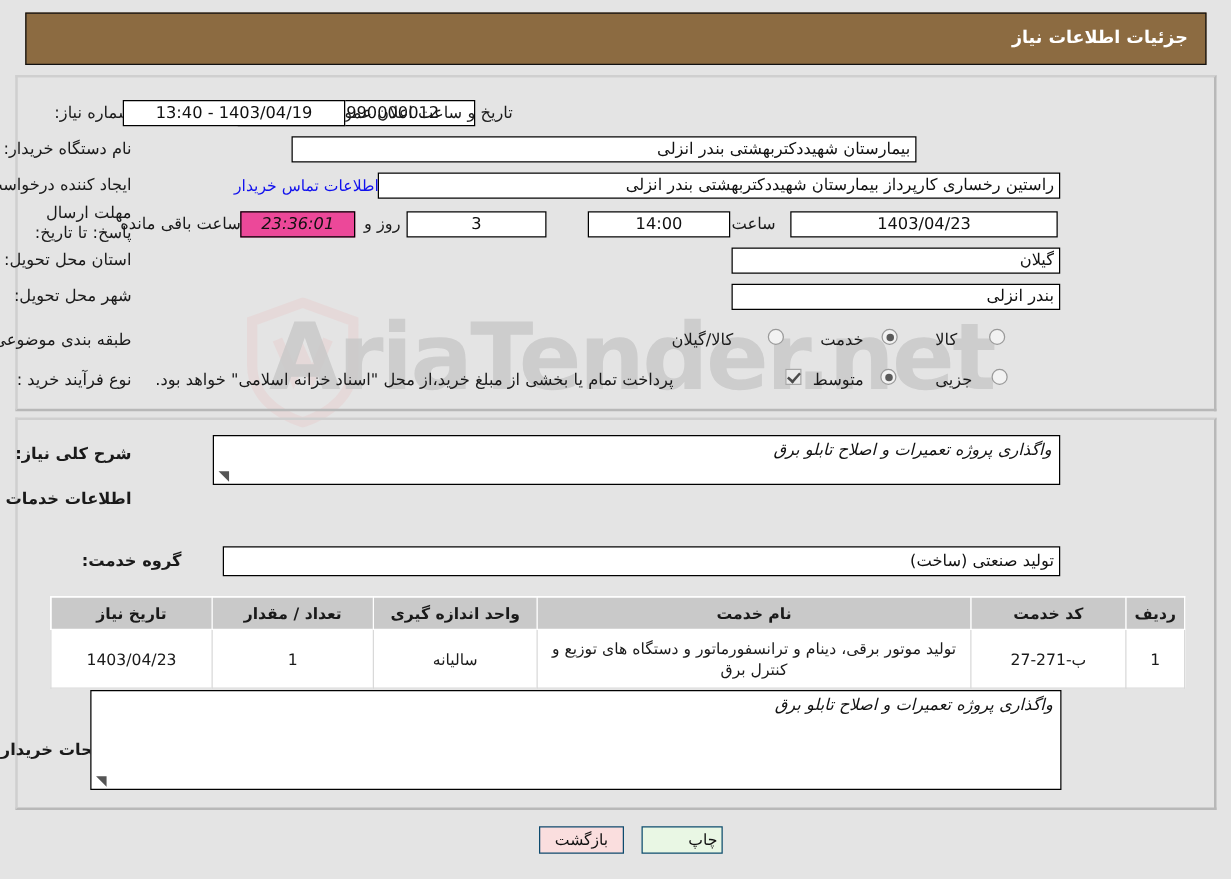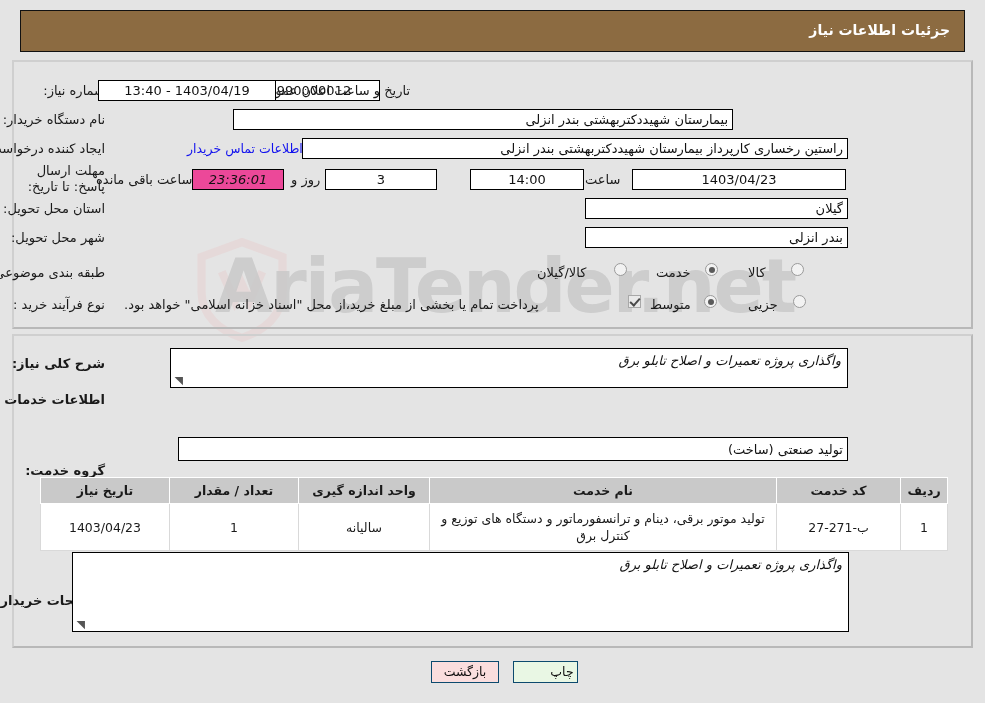--- a/index.html
+++ b/index.html
@@ -304,21 +304,21 @@
   <div class="panel" id="panel-mid"></div>
 
   <div class="lbl bold" style="right:880px; top:356px;padding-left:16px;">شرح کلی نیاز:</div>
   <div class="ta" style="left:170px; top:348px; width:678px; height:40px;">
     <span>واگذاری پروژه تعمیرات و اصلاح تابلو برق</span>
     <span class="grip">◥</span>
   </div>
 
   <div class="lbl bold" style="right:880px; top:392px;">اطلاعات خدمات مورد نیاز</div>
 
-  <div class="lbl bold" style="right:880px; top:442px;margin-top:21px;">گروه خدمت:</div>
+  <div class="lbl bold" style="right:840px; top:442px;">گروه خدمت:</div>
   <div class="fld" style="left:178px; top:437px; width:670px; height:24px; line-height:21px;">تولید صنعتی (ساخت)</div>
 
   <table class="tbl">
     <thead>
       <tr>
         <th style="width:38px;margin-left:28px;">ردیف</th>
         <th style="width:115px;">کد خدمت</th>
         <th>نام خدمت</th>
         <th style="width:122px;">واحد اندازه گیری</th>
         <th style="width:120px;">تعداد / مقدار</th>

